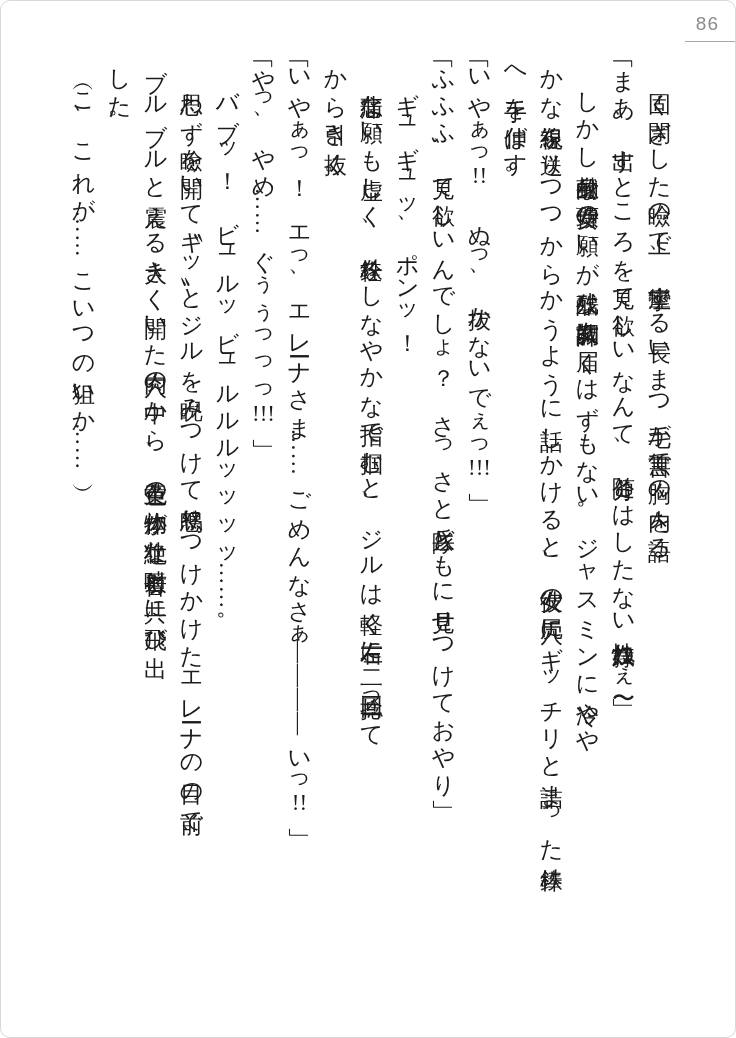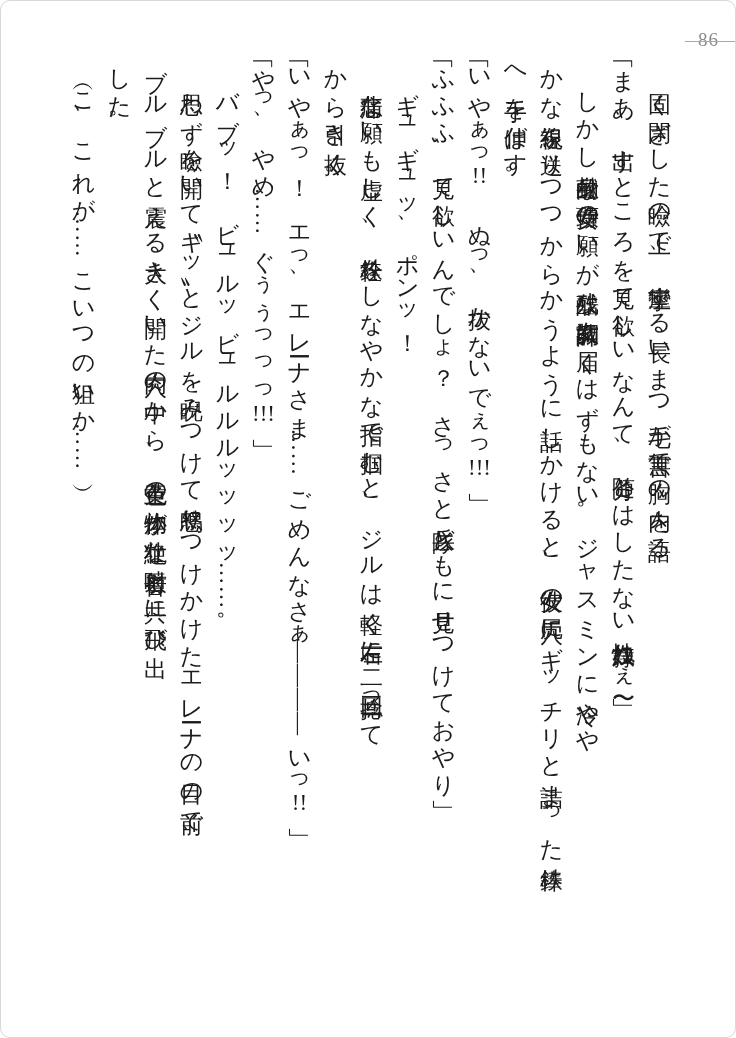--- a/index.html
+++ b/index.html
@@ -12,25 +12,24 @@
     border-radius: 10px;
     box-sizing: border-box;
     overflow: hidden;
     font-family: "Liberation Serif", "DejaVu Serif", serif;
     color: #1c1c1c;
   }
   .pagenum {
     position: absolute;
     top: 12px;
     right: 16px;
-    font-family: Liberation Serif, serif;
+    font-family: Liberation Sans, sans-serif;
     font-size: 19px;
     color: #8b8b8b;
     letter-spacing: 1px;
-    margin-top: 16px;
   }
   .pagenum-rule {
     position: absolute;
     top: 40px;
     right: 0;
     width: 50px;
     height: 1px;
     background: #a9a9a9;
   }
   .text-area {

